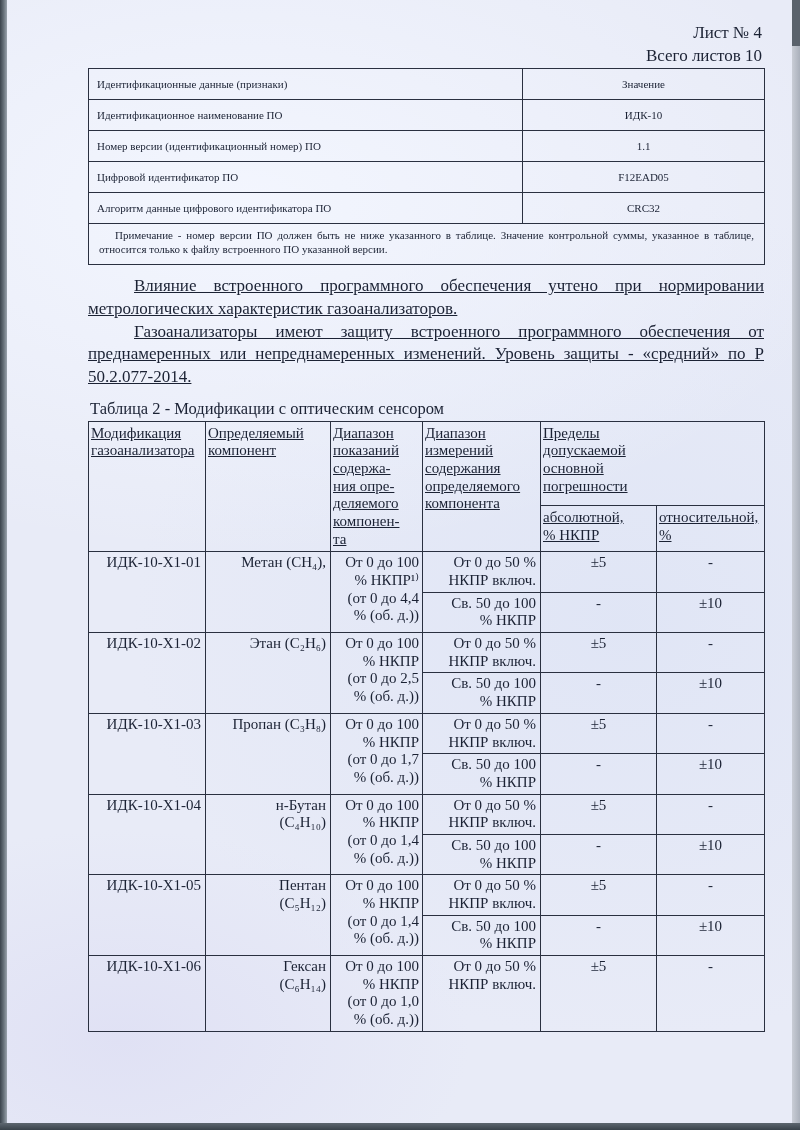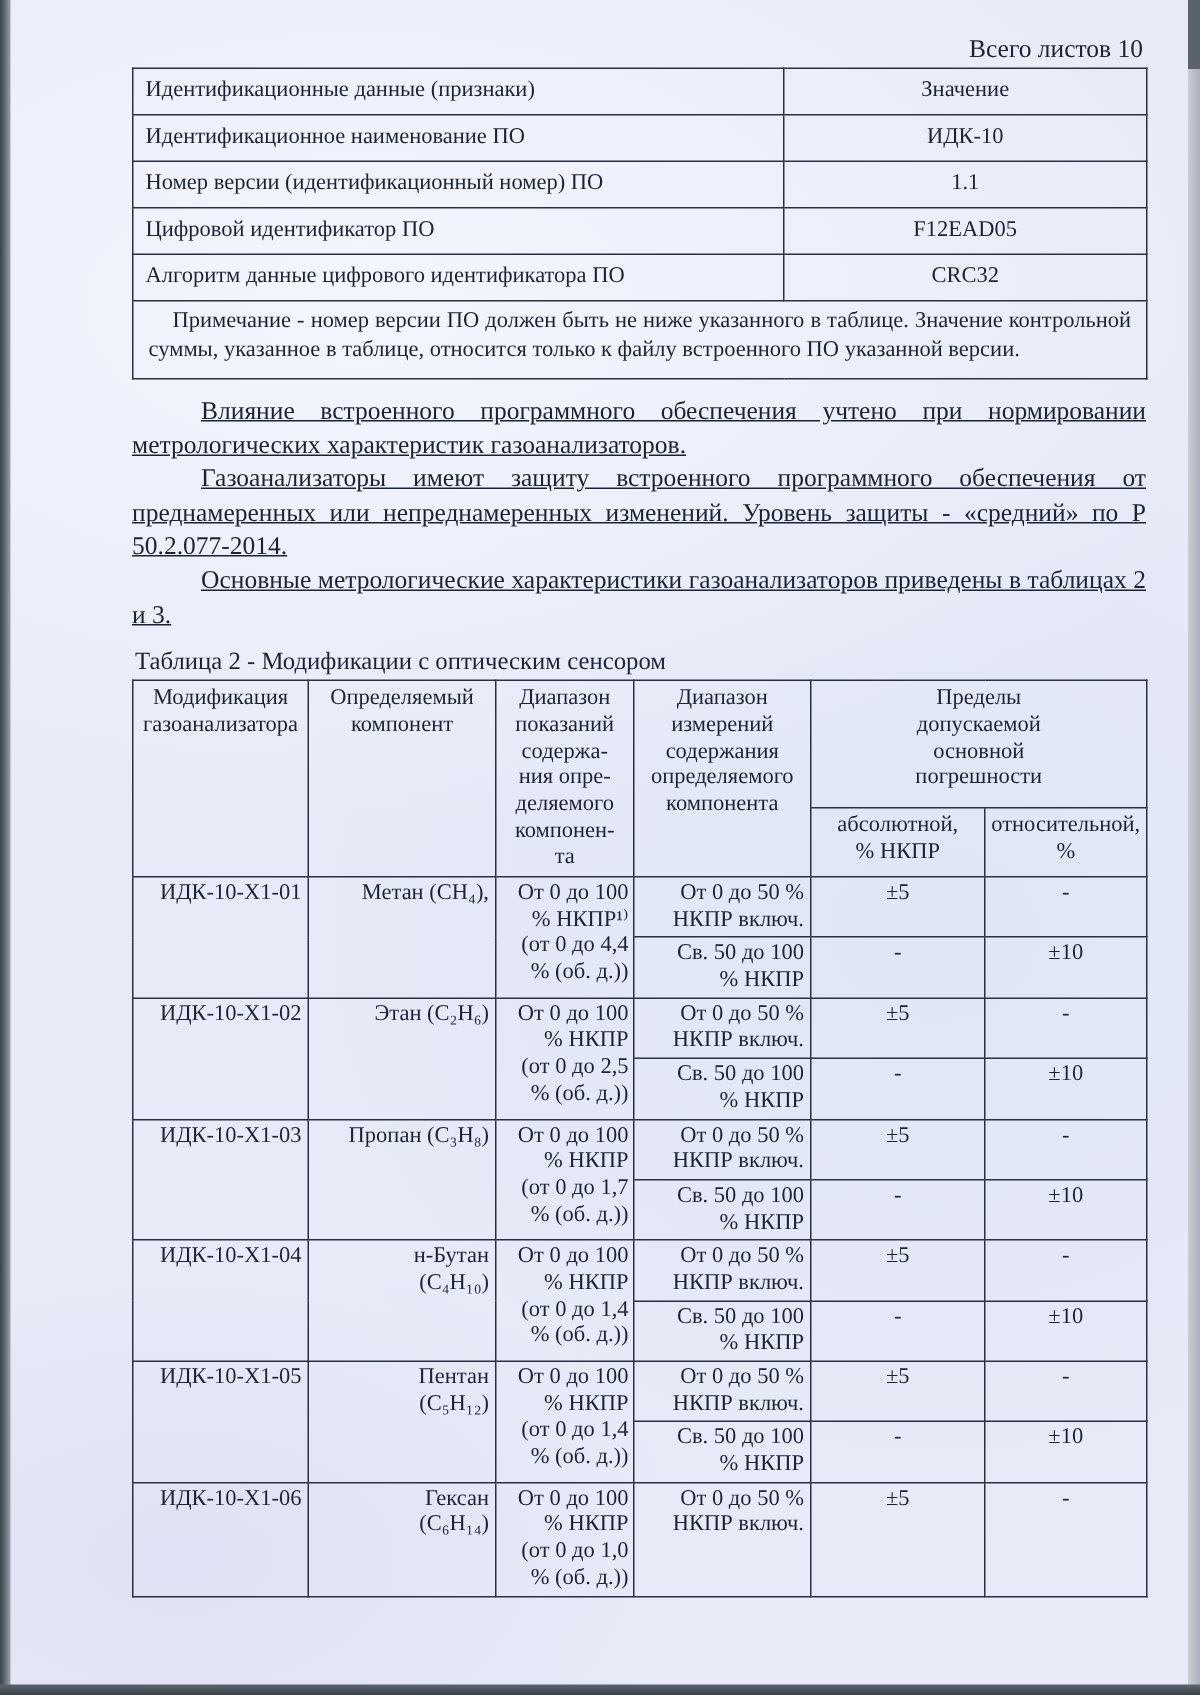--- a/index.html
+++ b/index.html
@@ -23,52 +23,53 @@
   .edge-right  { position:absolute; right:0; top:0; width:8px; height:100%;
                  background:linear-gradient(270deg,#aab0bb,#c9cdd6); }
   .edge-right-top { position:absolute; right:0; top:0; width:8px; height:46px; background:#5a626c; }
 
   .content { position:absolute; left:88px; top:22px; width:676px; }
 
   .page-header { text-align:right; font-size:17px; line-height:1.35; padding-right:2px; }
 
   .t1-caption { margin:24px 0 2px 2px; font-size:16.5px; }
   table { border-collapse:collapse; table-layout:fixed; }
-  .t1 { width:676px; font-size:15px; }
+  .t1 { width:676px; font-size:11px; }
   .t1 td { border:1.5px solid #2a3040; vertical-align:middle; }
   .t1 .lbl { text-align:left; padding:3px 8px; height:24px; }
   .t1 .val { text-align:center; padding:3px 4px; height:24px;margin-top:17px; }
   .t1 .note { text-align:justify; line-height:1.3; padding:4px 10px 8px 10px; text-indent:16px; }
 
   .para { margin:10px 0 0 0; font-size:17px; line-height:1.33; text-align:justify; text-indent:46px;text-decoration:underline; }
   .para.flush { margin-top:0; }
   .section-heading { margin:15px 0 0 0; font-size:17px; font-weight:bold; }
 
   .t2-caption { margin:10px 0 2px 2px; font-size:16.5px; }
   .t2 { width:676px; font-size:15px; }
   .t2 th, .t2 td { border:1.4px solid #2a3040; line-height:1.18; }
-  .t2 th { font-weight:normal; text-align:center; vertical-align:top; padding:3px 2px; }
+  .t2 th { font-weight:normal; text-align:left; vertical-align:top; padding:3px 2px;text-decoration:underline; }
   .t2 td { vertical-align:top; padding:2px 4px; text-align:right; }
   .t2 td.cm { padding-left:5px; }
   .t2 td.ci { padding:2px 3px;margin-top:24px; }
   .t2 td.cv { text-align:center; }
   .pre { white-space:pre-line; }
 </style>
 </head>
 <body>
 
 <div class="scan">
   <div class="edge-left"></div>
   <div class="edge-right"></div>
   <div class="edge-right-top"></div>
   <div class="edge-bottom"></div>
 
   <div class="content">
 
     <div class="page-header">
+      <div>Лист № 4</div>
       <div>Всего листов 10</div>
     </div>
 
 
     <table class="t1">
       <colgroup>
           <col style="width:434px">
           <col style="width:242px">
         </colgroup>
       <tbody>
@@ -94,21 +95,20 @@
       </tr>
       <tr>
         <td class="note" colspan="2">Примечание - номер версии ПО должен быть не ниже указанного в таблице. Значение контрольной суммы, указанное в таблице, относится только к файлу встроенного ПО указанной версии.</td>
       </tr>
     </tbody>
       </table>
 
     <p class="para">Влияние встроенного программного обеспечения учтено при нормировании метрологических характеристик газоанализаторов.</p>
     <p class="para flush">Газоанализаторы имеют защиту встроенного программного обеспечения от преднамеренных или непреднамеренных изменений. Уровень защиты - «средний» по Р 50.2.077-2014.</p>
 
-    <p class="para flush">Основные метрологические характеристики газоанализаторов приведены в таблицах 2 и 3.</p>
 
     <div class="t2-caption">Таблица 2 - Модификации с оптическим сенсором</div>
 
     <table class="t2">
       <colgroup>
         <col style="width:117px">
           <col style="width:125px">
           <col style="width:92px">
         <col style="width:118px">
           <col style="width:116px">

